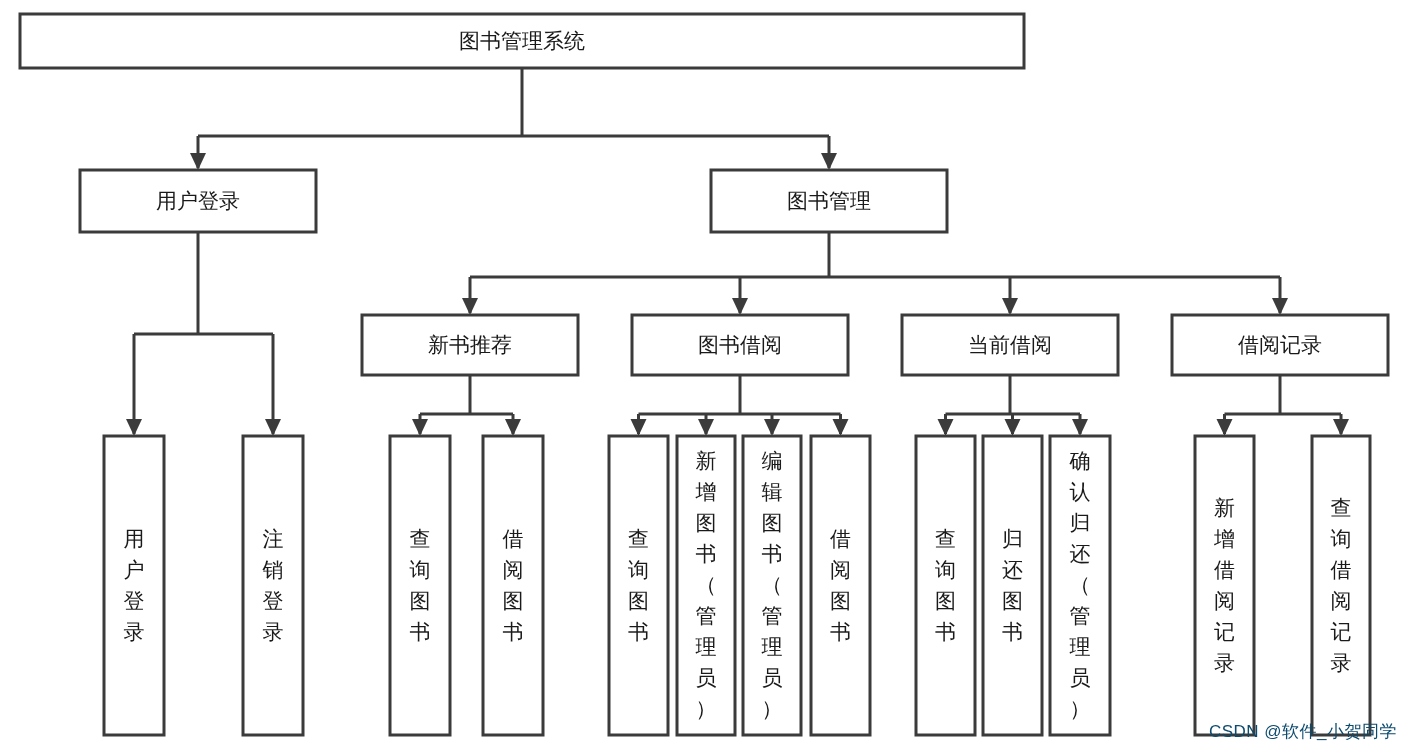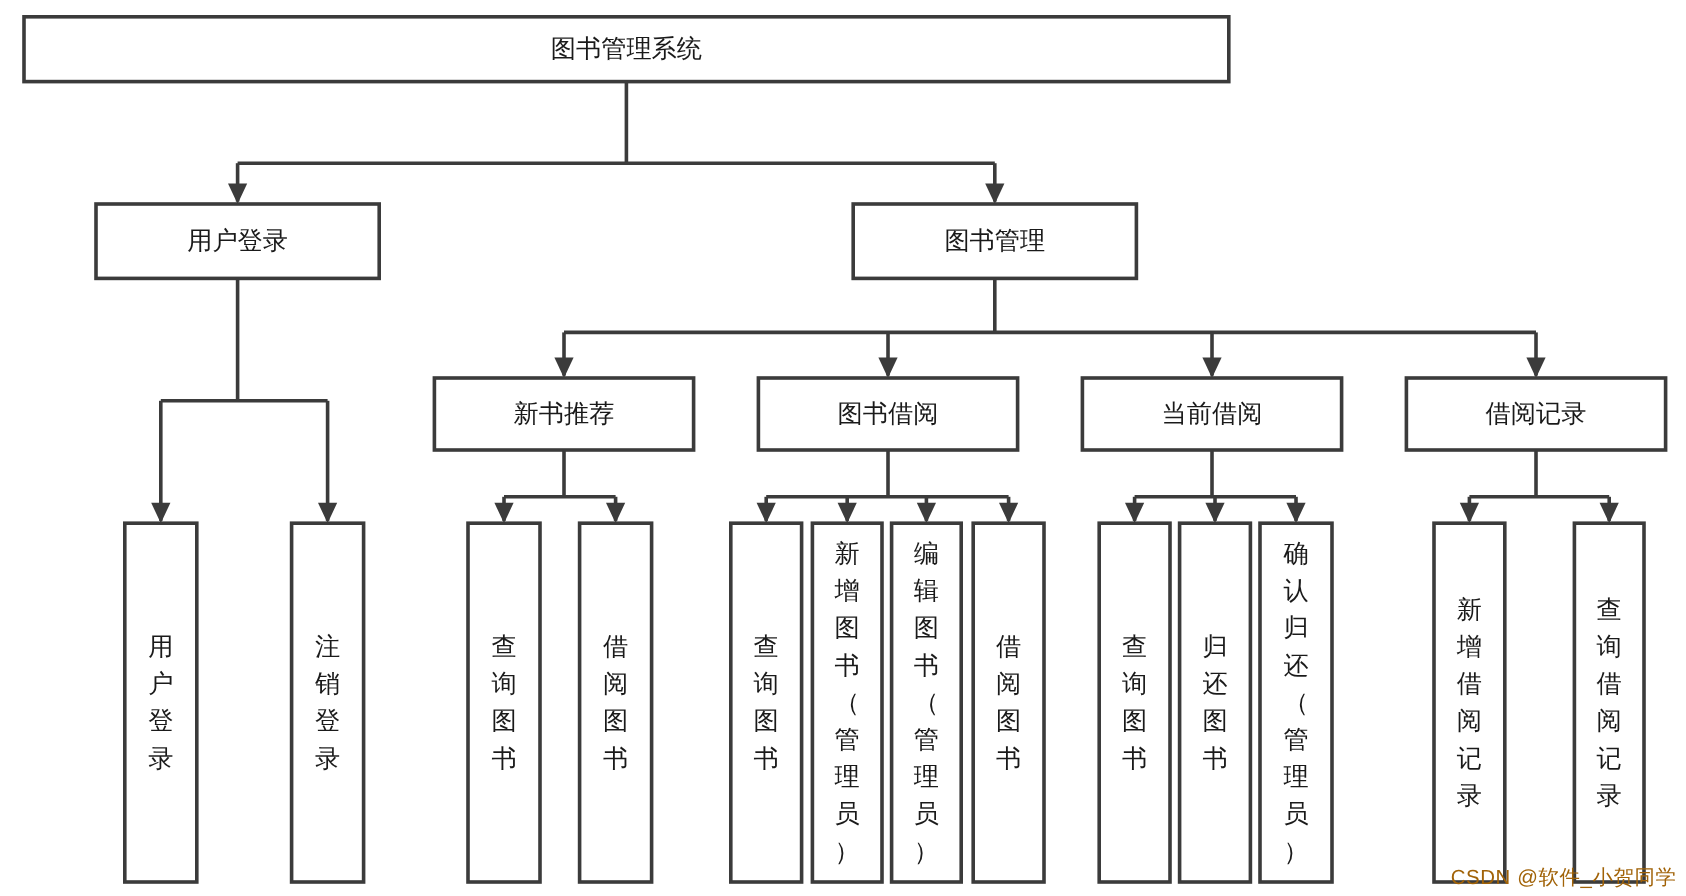--- a/index.html
+++ b/index.html
@@ -45,21 +45,21 @@
   .edge-arrow {
     fill: #3b3b3b;
     stroke: none;
   }
   .watermark {
     position: absolute;
     right: 8px;
     bottom: 4px;
     font-family: "Liberation Sans", "DejaVu Sans", sans-serif;
     font-size: 17px;
-    color: #a16207;
+    color: #0c4a6e;
     white-space: nowrap;
     letter-spacing: 0.5px;
   }
 </style>
 </head>
 <body>
 
 <svg id="diagram" viewBox="0 0 1405 747">
   <g id="edges">
       <path d="M 522 68 L 522 136" class="edge-line"></path>

